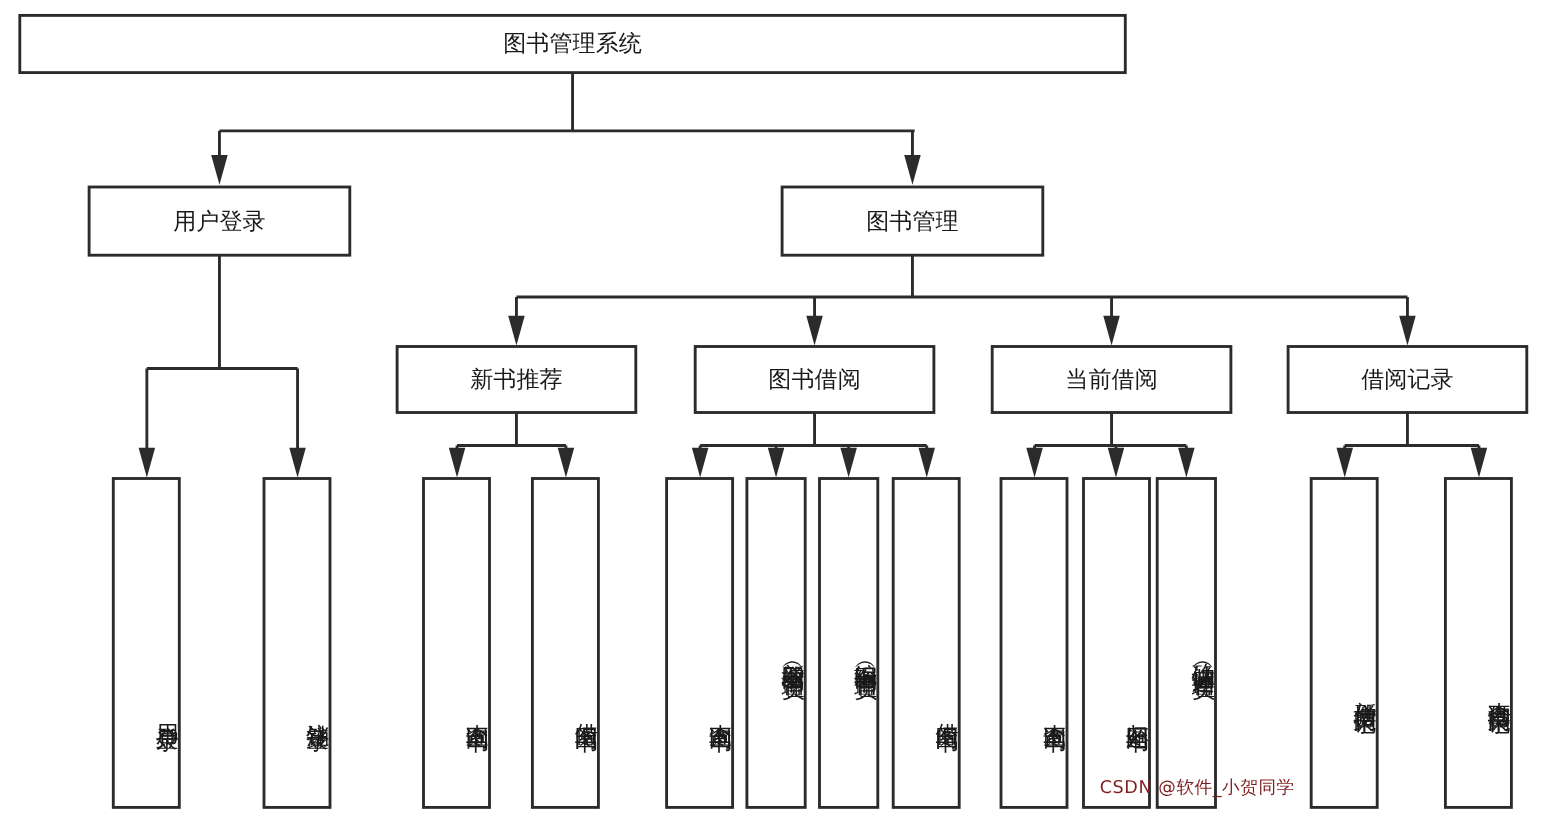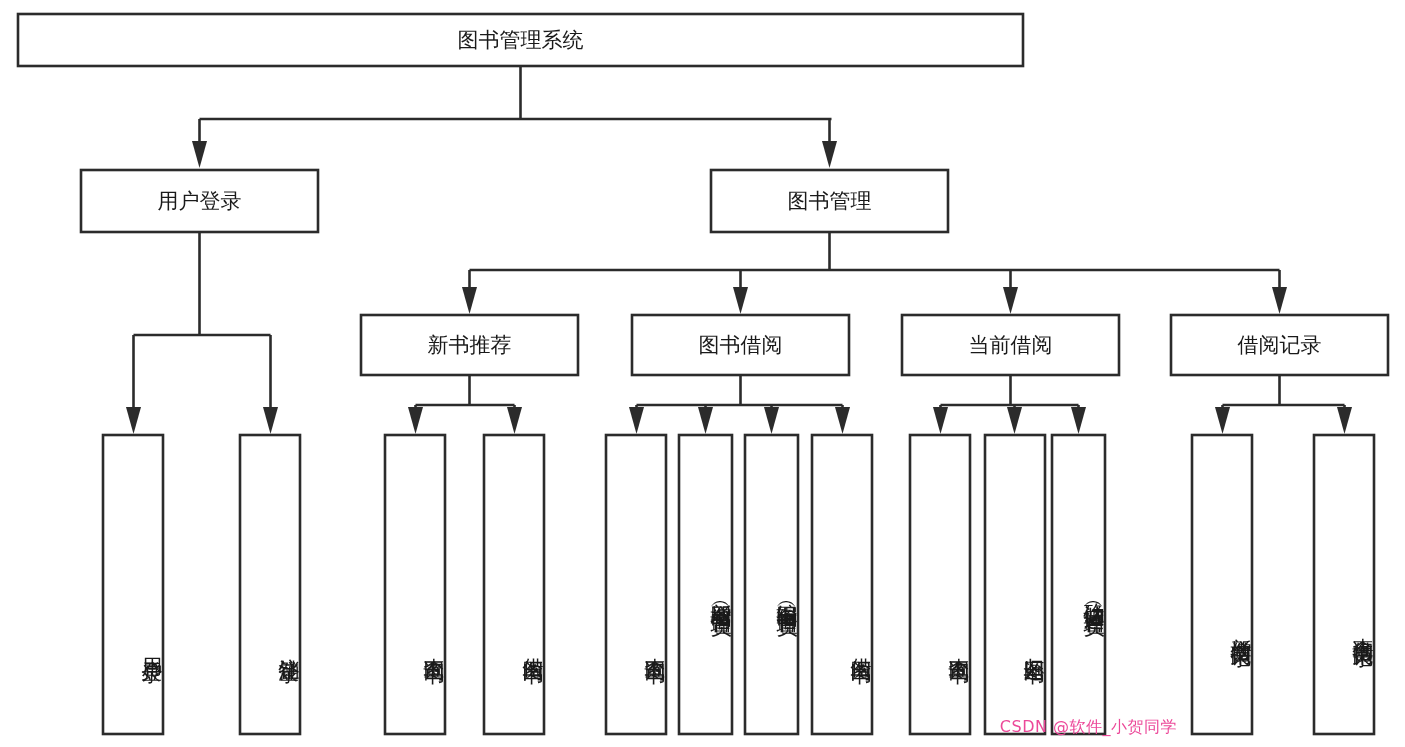--- a/index.html
+++ b/index.html
@@ -61,24 +61,24 @@
     text-align: center;
     white-space: nowrap;
     pointer-events: none;
     display: flex;
     align-items: flex-start;
     justify-content: center;
   }
   .watermark {
     position: absolute;
     right: 8px;
-    bottom: 9px;
+    bottom: 20px;
     font-family: "DejaVu Sans", "Liberation Sans", sans-serif;
     font-size: 16px;
-    color: #ec4899;
+    color: #7f1d1d;
     letter-spacing: 0.5px;
     white-space: nowrap;
   }
 </style>
 </head>
 <body>
 
 <div id="diagram-root">
 
   <svg class="diagram-canvas" viewBox="0 0 1405 747">

